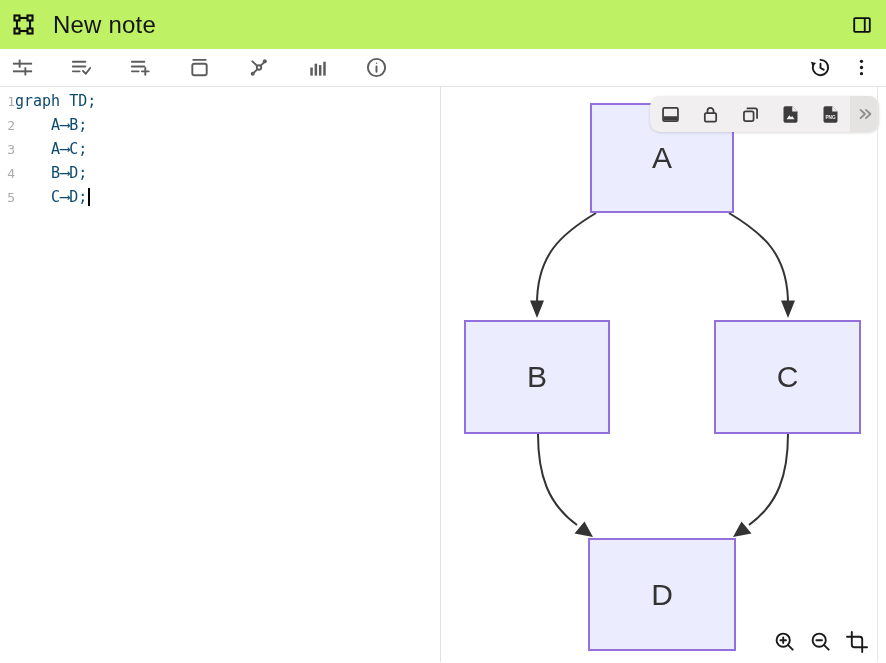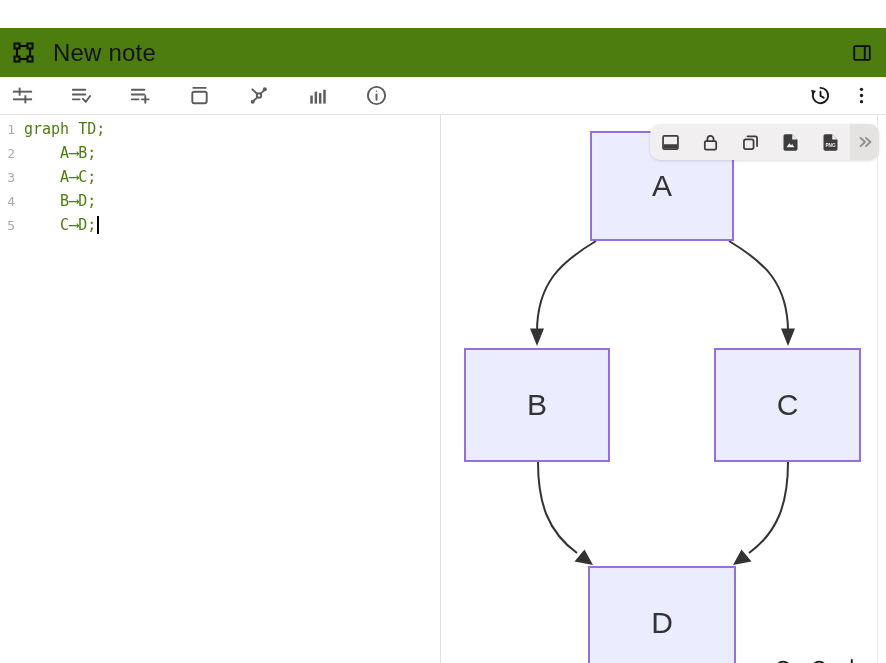--- a/index.html
+++ b/index.html
@@ -6,21 +6,21 @@
   html,body { width:886px; height:663px; overflow:hidden; background:#fff;
               font-family:"Liberation Sans", sans-serif; }
 
   :root {
     --node-fill:#ECECFF;
     --node-border:#9370DB;
     --edge-color:#333333;
   }
 
   
-  .titlebar { display:flex; align-items:center; height:49px; padding:0 13px 0 12px; background:#4d7c0f;margin-top:28px; }
+  .titlebar { display:flex; align-items:center; height:49px; padding:0 13px 0 12px; background:#bef264; }
   .frame-icon { color:#0d0d0d; display:flex; margin-right:18px; }
   .note-title { font-size:24px; font-weight:500; color:#141414; flex:1; letter-spacing:.2px; }
   .panel-toggle { background:none; border:none; color:#0d0d0d; display:flex; cursor:pointer; padding:0; }
 
   
   .toolbar { display:flex; align-items:center; height:38px; padding:0 13px 0 10px;
              border-bottom:1px solid #e3e3e3; background:#fff; }
   .tb-left { display:flex; gap:35px; }
   .icon-btn { width:24px; height:24px; background:none; border:none; padding:0; cursor:pointer;
               display:flex; align-items:center; justify-content:center; color:#5c5c5c; }
@@ -29,21 +29,21 @@
 
   
   .content { display:flex; height:575px; }
 
   
   .editor { width:440px; padding-top:2px; font-family:"DejaVu Sans Mono","DejaVu Sans",monospace;
             background:#fff; position:relative; cursor:text; }
   .code-line { display:flex; align-items:center; height:24px; }
   .gutter { flex:none; width:9px; margin-left:6px; text-align:right;
             font-size:13px; color:#ababab; }
-  .code-text { margin-left:9px; font-size:15px; color:#4d7c0f; white-space:pre; }
+  .code-text { font-size:15px; color:#0c4a6e; white-space:pre; }
   .caret { display:inline-block; width:1.5px; height:18px; background:#000;
            vertical-align:middle; margin-left:1px; }
 
   .divider { width:1px; background:#e0e0e0; }
 
   
   .preview { position:relative; flex:1; background:#fff; overflow:hidden; }
   .edges { position:absolute; left:0; top:0; }
   .edge-path { stroke:var(--edge-color); stroke-width:2; fill:none; }
   .edge-arrow { fill:var(--edge-color); stroke:none; }

